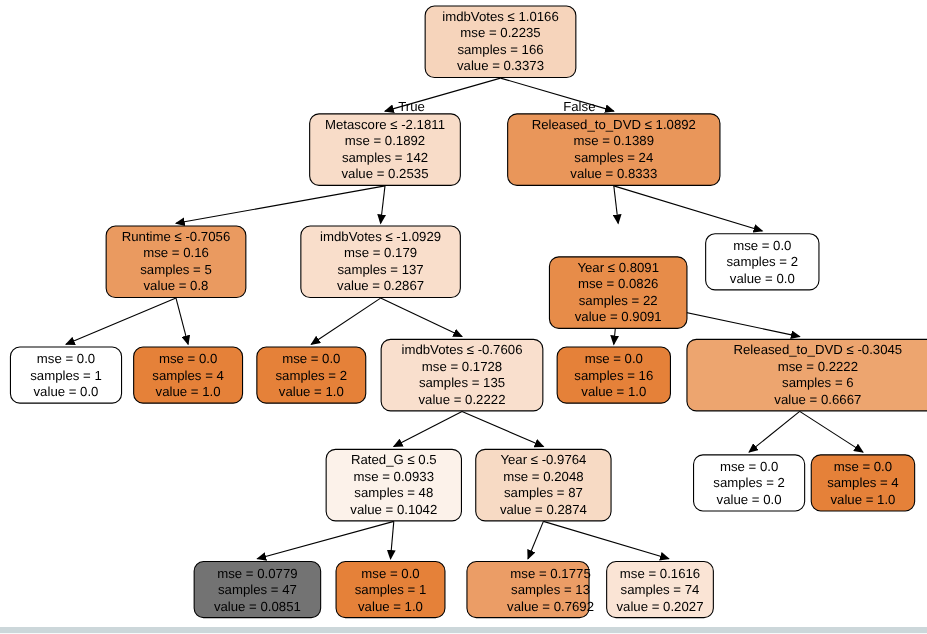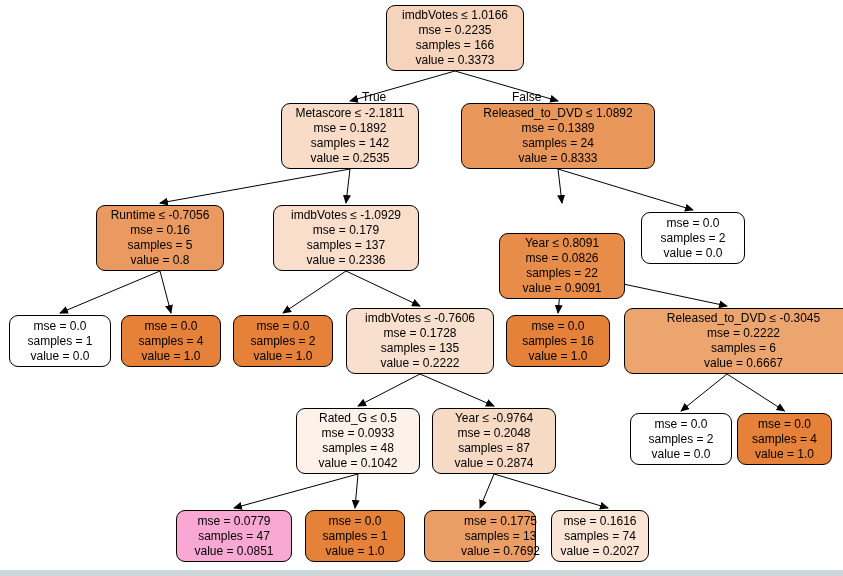--- a/index.html
+++ b/index.html
@@ -99,21 +99,21 @@
     <div class="node" style="left: 96px; top: 205px; width: 128px; height: 66px; background: rgb(234, 154, 96);">
       <div class="line">Runtime ≤ -0.7056</div>
       <div class="line">mse = 0.16</div>
       <div class="line">samples = 5</div>
       <div class="line">value = 0.8</div>
     </div>
     <div class="node" style="left: 273px; top: 205px; width: 146px; height: 66px; background: rgb(249, 222, 203);">
       <div class="line">imdbVotes ≤ -1.0929</div>
       <div class="line">mse = 0.179</div>
       <div class="line">samples = 137</div>
-      <div class="line">value = 0.2336</div>
+      <div class="line">value = 0.2867</div>
     </div>
     <div class="node" style="left: 499px; top: 205px; width: 126px; height: 66px; background: rgb(231, 140, 73); margin-top: 28px;">
       <div class="line">Year ≤ 0.8091</div>
       <div class="line">mse = 0.0826</div>
       <div class="line">samples = 22</div>
       <div class="line">value = 0.9091</div>
     </div>
     <div class="node" style="left: 641px; top: 212px; width: 104px; height: 52px; background: rgb(255, 255, 255);">
       <div class="line">mse = 0.0</div>
       <div class="line">samples = 2</div>
@@ -166,21 +166,21 @@
     <div class="node" style="left: 630px; top: 413px; width: 102px; height: 52px; background: rgb(255, 255, 255);">
       <div class="line">mse = 0.0</div>
       <div class="line">samples = 2</div>
       <div class="line">value = 0.0</div>
     </div>
     <div class="node" style="left: 737px; top: 413px; width: 95px; height: 52px; background: rgb(229, 129, 57);">
       <div class="line">mse = 0.0</div>
       <div class="line">samples = 4</div>
       <div class="line">value = 1.0</div>
     </div>
-    <div class="node" style="left: 176px; top: 510px; width: 116px; height: 52px; background: #f9a8d4;">
+    <div class="node" style="left: 176px; top: 510px; width: 116px; height: 52px; background: #737373;">
       <div class="line">mse = 0.0779</div>
       <div class="line">samples = 47</div>
       <div class="line">value = 0.0851</div>
     </div>
     <div class="node" style="left: 305px; top: 510px; width: 100px; height: 52px; background: rgb(229, 129, 57);">
       <div class="line">mse = 0.0</div>
       <div class="line">samples = 1</div>
       <div class="line">value = 1.0</div>
     </div>
     <div class="node" style="left: 424px; top: 510px; width: 112px; height: 52px; background: rgb(235, 157, 102); padding-left: 45px;">

